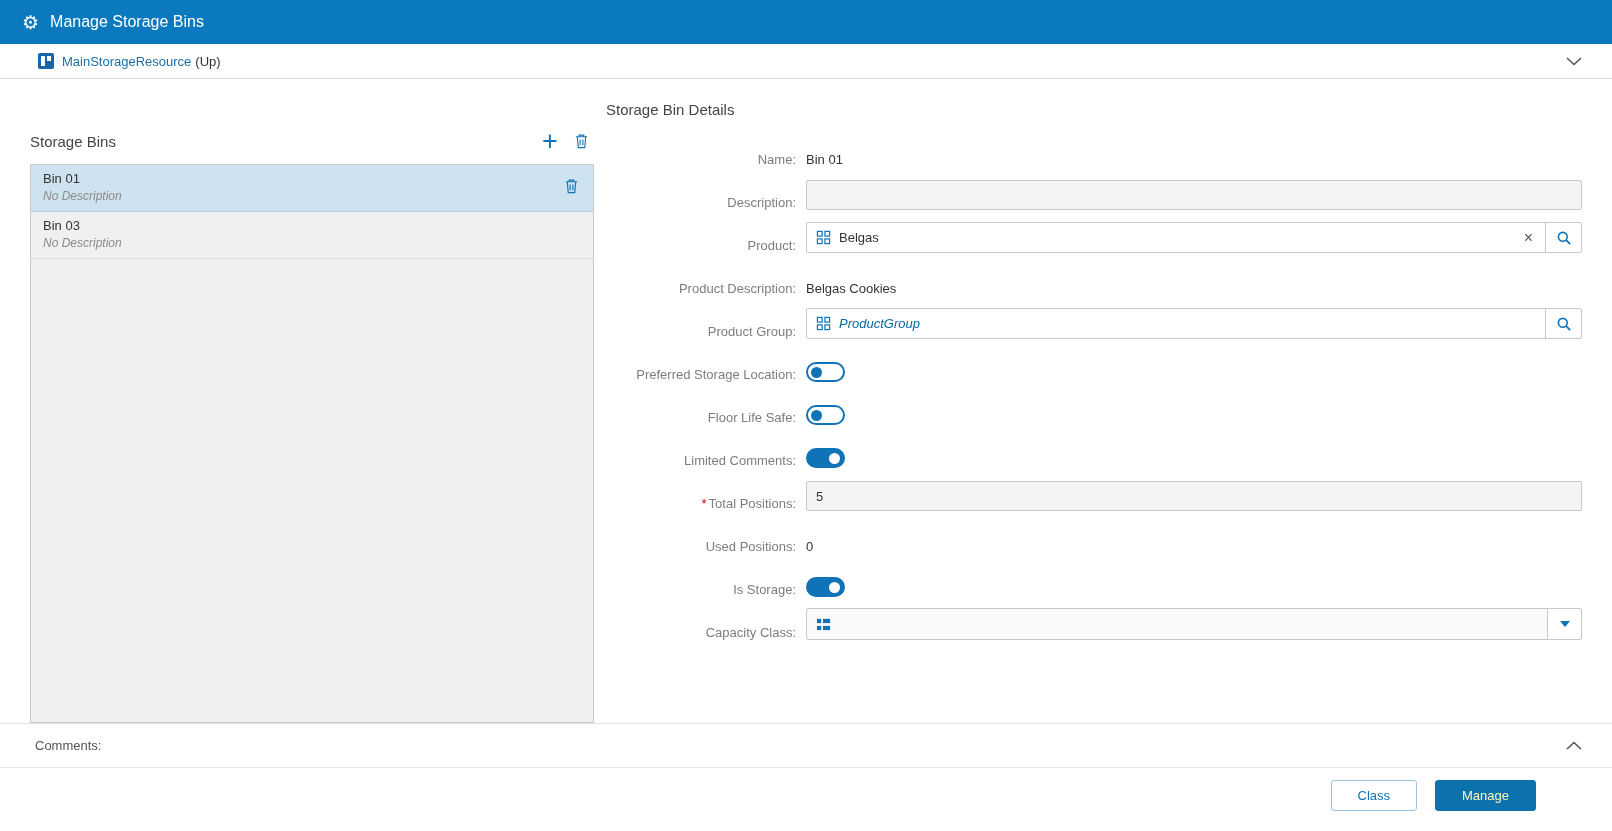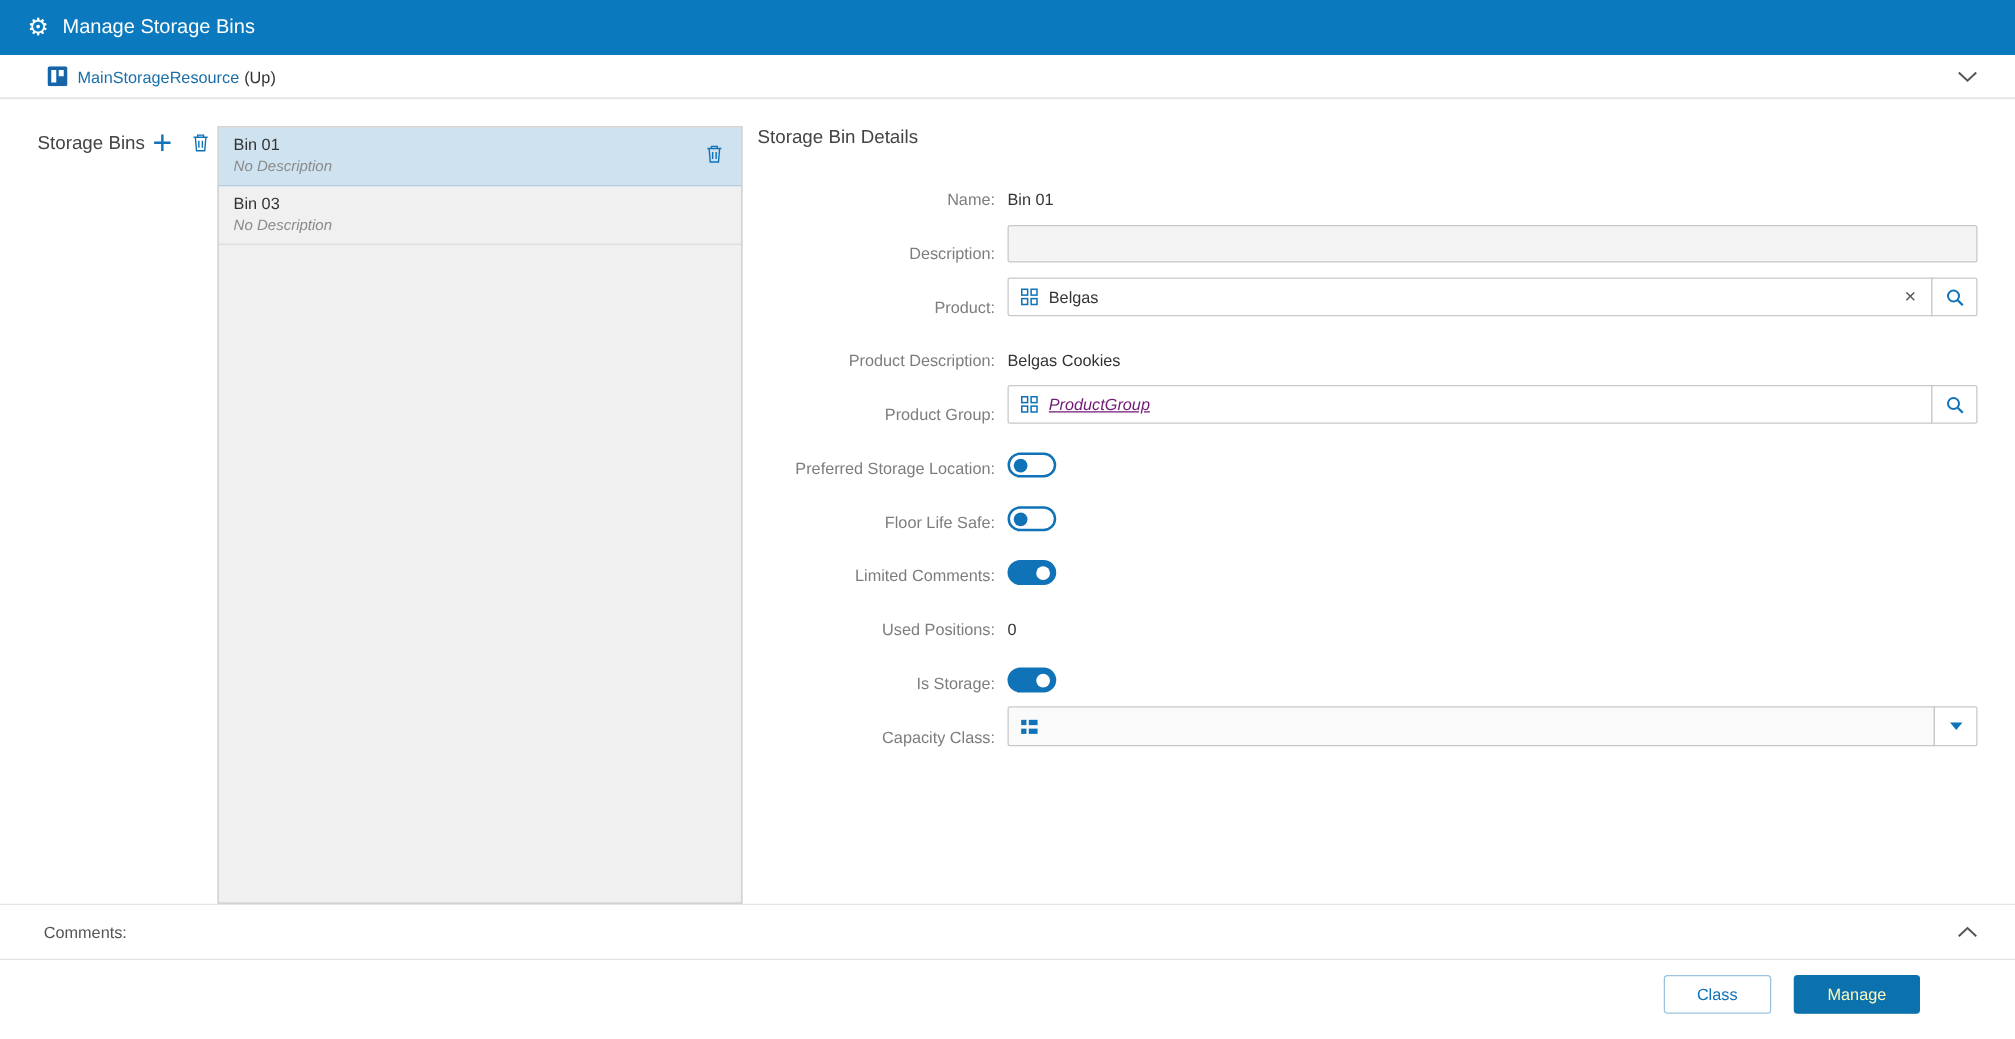--- a/index.html
+++ b/index.html
@@ -24,21 +24,21 @@
   }
   .breadcrumb .res-icon { width:16px; height:16px; margin-right:8px; flex:none; }
   .breadcrumb .crumb-link { color:#1b6fa8; text-decoration:none; font-size:13px; cursor:pointer; }
   .breadcrumb .crumb-suffix { color:#333; margin-left:4px; font-size:13px; }
   .breadcrumb .chev { margin-left:auto; cursor:pointer; display:flex; align-items:center; }
 
   
   .content { display:flex; padding:22px 30px 0 30px; height:644px; }
 
   
-  .left-panel { width:564px; flex:none; display:flex; flex-direction:row; }
+  .left-panel { width:564px; flex:none; display:flex; flex-direction:column;margin-top:27px; }
   .left-head { display:flex; align-items:center; height:26px; margin-bottom:10px; }
   .panel-title { font-size:15px; color:#444; }
   .icon-btn { background:none; border:none; cursor:pointer; display:flex; align-items:center; justify-content:center; padding:0; }
   .add-btn { margin-left:auto; color:#1073b8; font-size:27px; font-weight:300; line-height:20px; width:28px; }
   .head-trash { width:26px; margin-left:4px; }
   .bin-list { border:1px solid #c9c9c9; background:#f0f0f0; flex:1; overflow:auto; }
   .bin-item { height:47px; padding:6px 12px; border-bottom:1px solid #dcdcdc; position:relative; cursor:pointer; }
   .bin-item.selected { background:#cfe2f0; border-bottom:1px solid #b7cddd; }
   .bin-name { font-size:13px; color:#333; }
   .bin-desc { font-size:12px; font-style:italic; color:#8a8a8a; margin-top:3px; }
@@ -58,21 +58,21 @@
     width:100%; height:30px; border:1px solid #c8c8c8; background:#f4f4f4;
     border-radius:2px; padding:0 9px; font-size:13px; font-family:inherit; color:#333; outline:none;
   }
 
   .lookup {
     flex:1; height:31px; border:1px solid #c8c8c8; background:#fff;
     border-radius:2px 0 0 2px; display:flex; align-items:center; padding:0 9px;
   }
   .lookup .picon { margin-right:8px; flex:none; display:flex; }
   .lookup .val { font-size:13px; color:#333; }
-  .lookup .placeholder { font-size:13px; font-style:italic; color:#701a75;text-decoration:underline; }
+  .lookup .placeholder { font-size:13px; font-style:italic; color:#0369a1; }
   .lookup .clear { margin-left:auto; color:#555; font-size:16px; line-height:1; cursor:pointer; padding:0 3px; }
   .search-btn {
     width:37px; height:31px; border:1px solid #c8c8c8; border-left:1px solid #c8c8c8;
     margin-left:-1px; background:#fff; border-radius:0 2px 2px 0;
     display:flex; align-items:center; justify-content:center; cursor:pointer;
   }
 
   
   .toggle {
     width:39px; height:20px; border:2px solid #1073b8; border-radius:11px;
@@ -264,20 +264,26 @@
 
     <div class="form-row">
       <div class="form-label">Limited Comments:</div>
       <div class="form-control">
         <div class="toggle on">
             <span class="knob"></span>
           </div>
       </div>
     </div>
 
+    <div class="form-row">
+      <div class="form-label"><span class="req">*</span><span>Total Positions:</span></div>
+      <div class="form-control">
+        <input class="text-input" type="text" value="5" style="">
+      </div>
+    </div>
 
     <div class="form-row">
       <div class="form-label">Used Positions:</div>
       <div class="form-control">
           <span class="static-val">0</span>
         </div>
     </div>
 
     <div class="form-row">
       <div class="form-label">Is Storage:</div>

